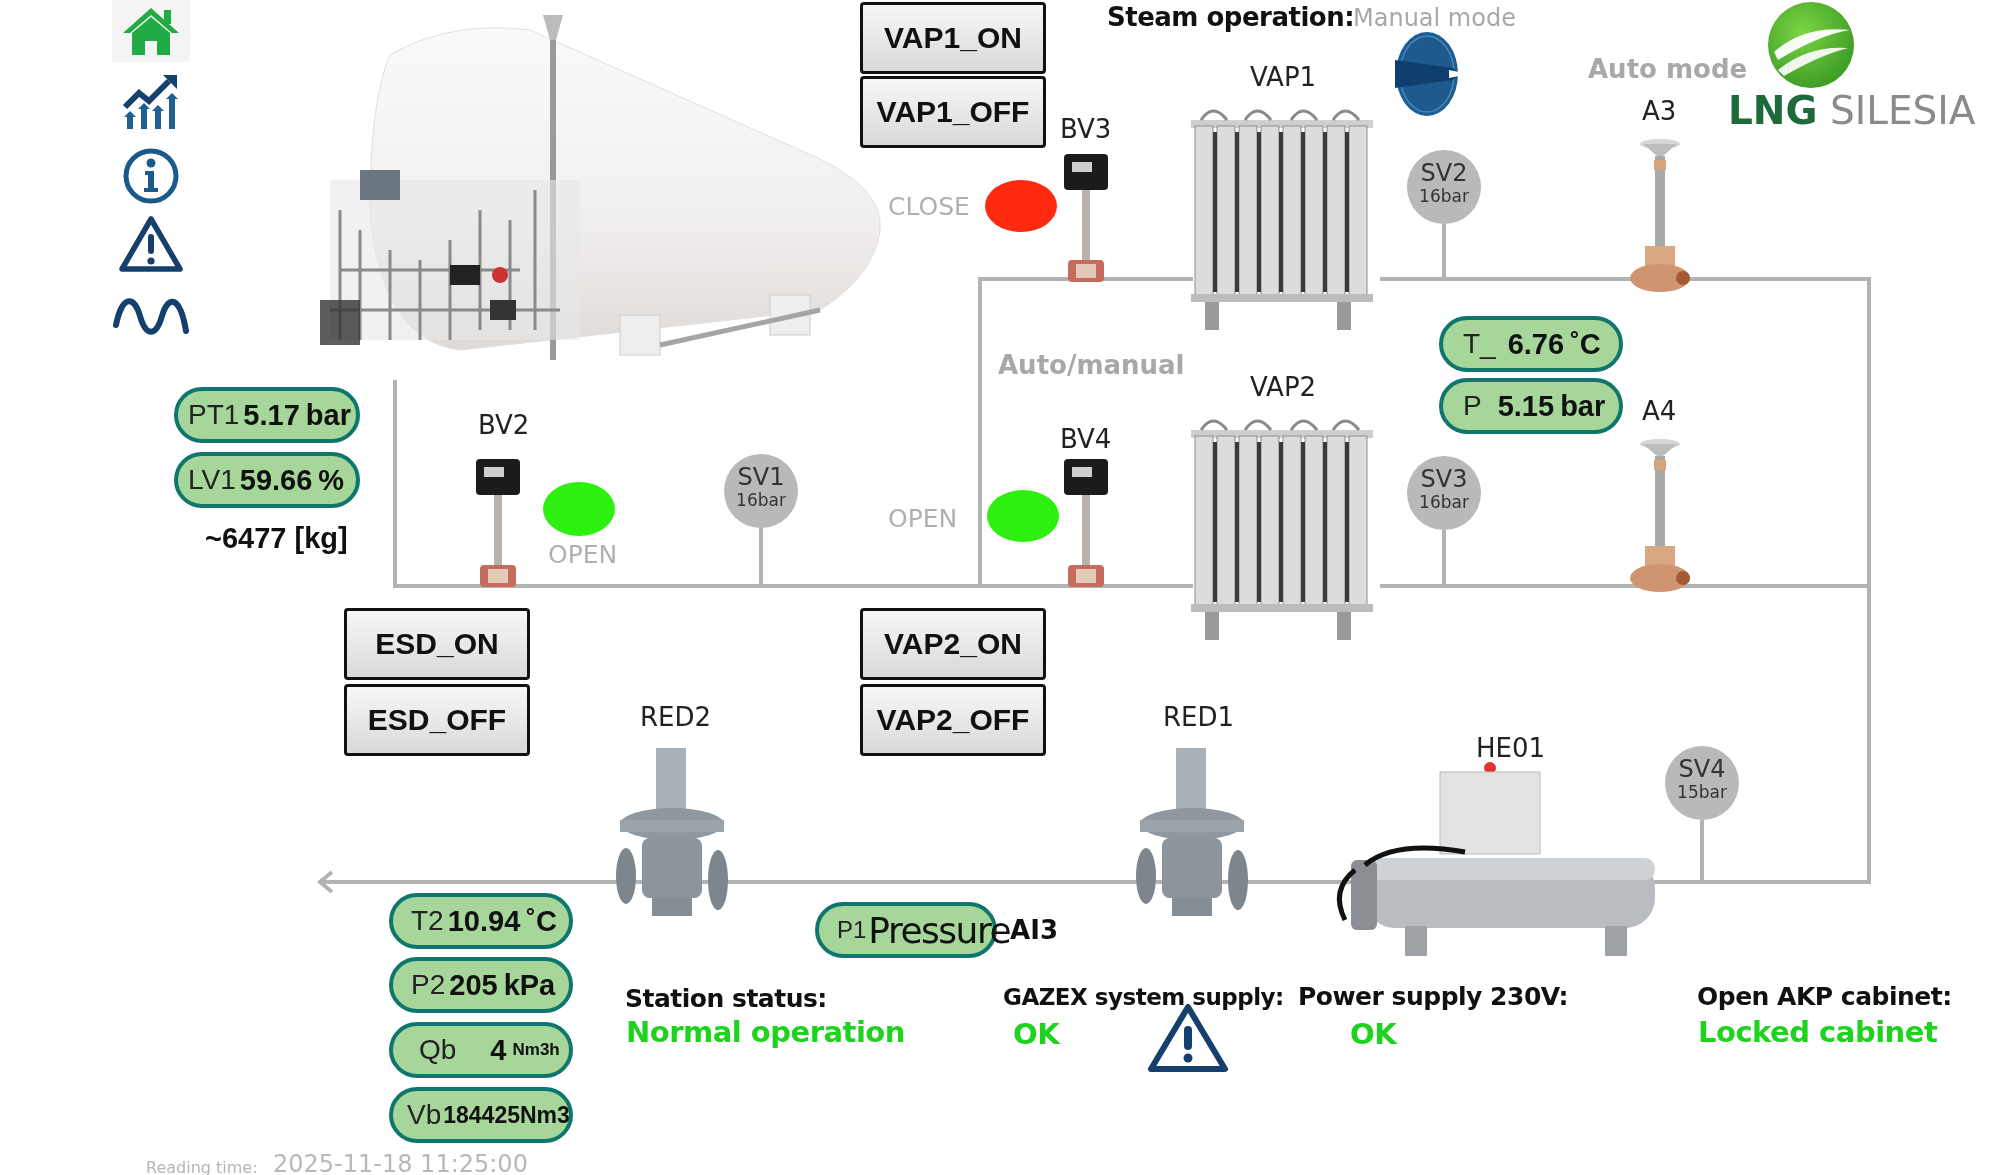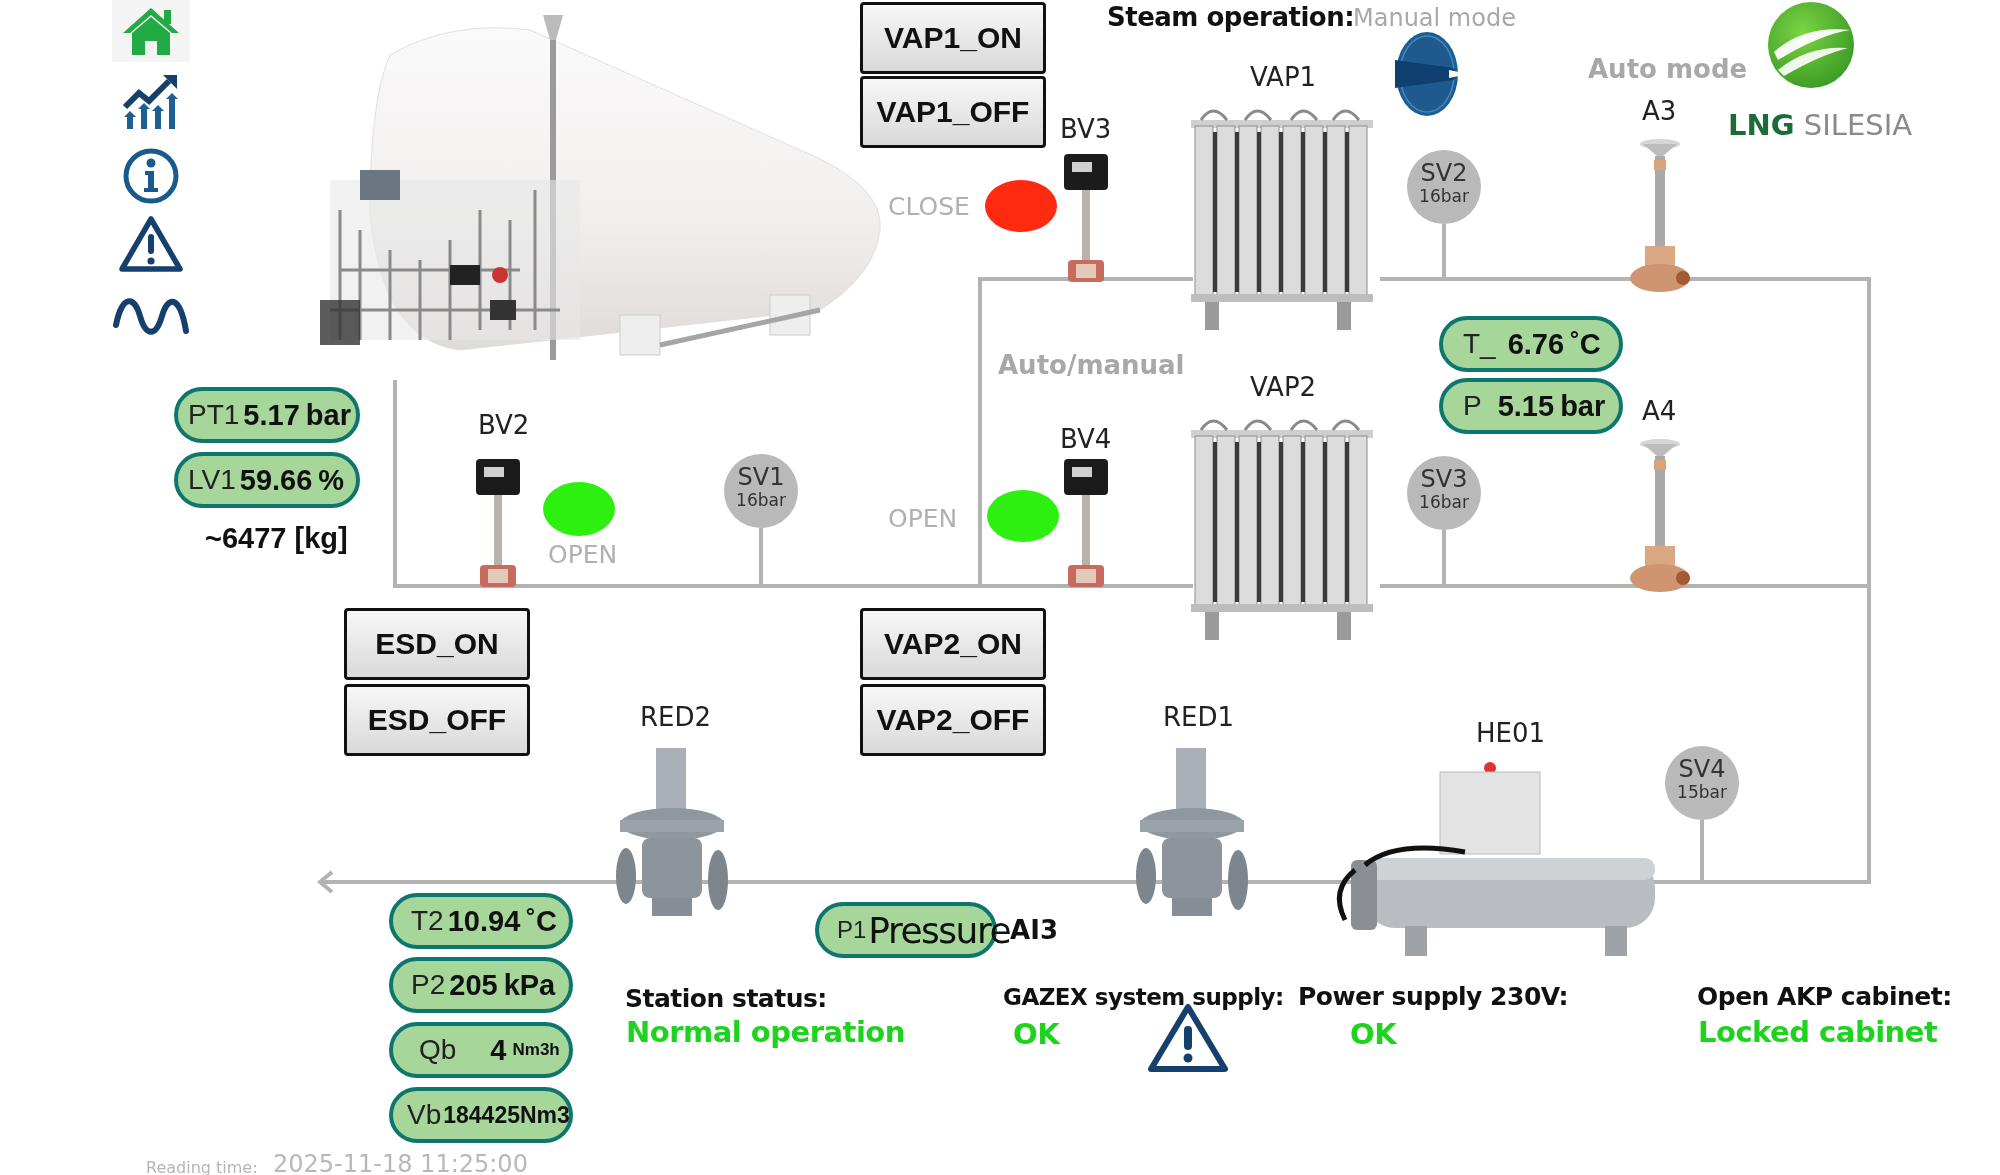--- a/index.html
+++ b/index.html
@@ -148,35 +148,35 @@
   <defs>
       <radialGradient id="lg" cx="0.4" cy="0.35" r="0.7">
         <stop offset="0" stop-color="#7bd443"></stop>
         <stop offset="1" stop-color="#3a9a24"></stop>
       </radialGradient>
     </defs>
   <circle cx="47" cy="45" r="43" fill="url(#lg)"></circle>
   <path d="M10 52 Q40 25 86 30 Q55 35 14 60 Z" fill="#ffffff" opacity="0.95"></path>
   <path d="M14 70 Q44 45 84 48 Q56 55 20 76 Z" fill="#ffffff" opacity="0.9"></path>
 </svg>
-<div class="abs" style="left:1728px; top:108px; font-family:'DejaVu Sans',sans-serif; font-size:29px; white-space:nowrap;">
+<div class="abs" style="left:1728px; top:88px; font-family:'DejaVu Sans',sans-serif; font-size:39px; white-space:nowrap;">
   <span style="font-weight:bold; color:#1d6b3a;">LNG</span>
   <span style="color:#8a8a8a;">SILESIA</span>
 </div>
 
 <div class="eq-label" style="left:1250px; top:62px;">VAP1</div>
 <div class="eq-label" style="left:1250px; top:372px;">VAP2</div>
 <div class="eq-label" style="left:1060px; top:114px;">BV3</div>
 <div class="eq-label" style="left:1060px; top:424px;">BV4</div>
 <div class="eq-label" style="left:478px; top:410px;">BV2</div>
 <div class="eq-label" style="left:1642px; top:96px;">A3</div>
 <div class="eq-label" style="left:1642px; top:396px;">A4</div>
 <div class="eq-label" style="left:640px; top:702px;">RED2</div>
 <div class="eq-label" style="left:1163px; top:702px;">RED1</div>
-<div class="eq-label" style="left:1476px; top:718px;">HE01</div>
+<div class="eq-label" style="left:1476px; top:733px;">HE01</div>
 <div class="mode-label" style="left:998px; top:350px;">Auto/manual</div>
 
 <div class="state-label" style="left:888px; top:192px;">CLOSE</div>
 <div class="lamp" style="left:985px; top:180px; background:#ff2a10;"></div>
 <div class="state-label" style="left:888px; top:504px;">OPEN</div>
 <div class="lamp" style="left:987px; top:490px; background:#2ef010;"></div>
 <div class="lamp" style="left:543px; top:482px; width:72px; height:54px; background:#2ef010;"></div>
 <div class="state-label" style="left:548px; top:540px;">OPEN</div>
 
 <svg class="valve-act" style="left:1058px; top:150px;" width="56" height="140" viewBox="0 0 56 140">

